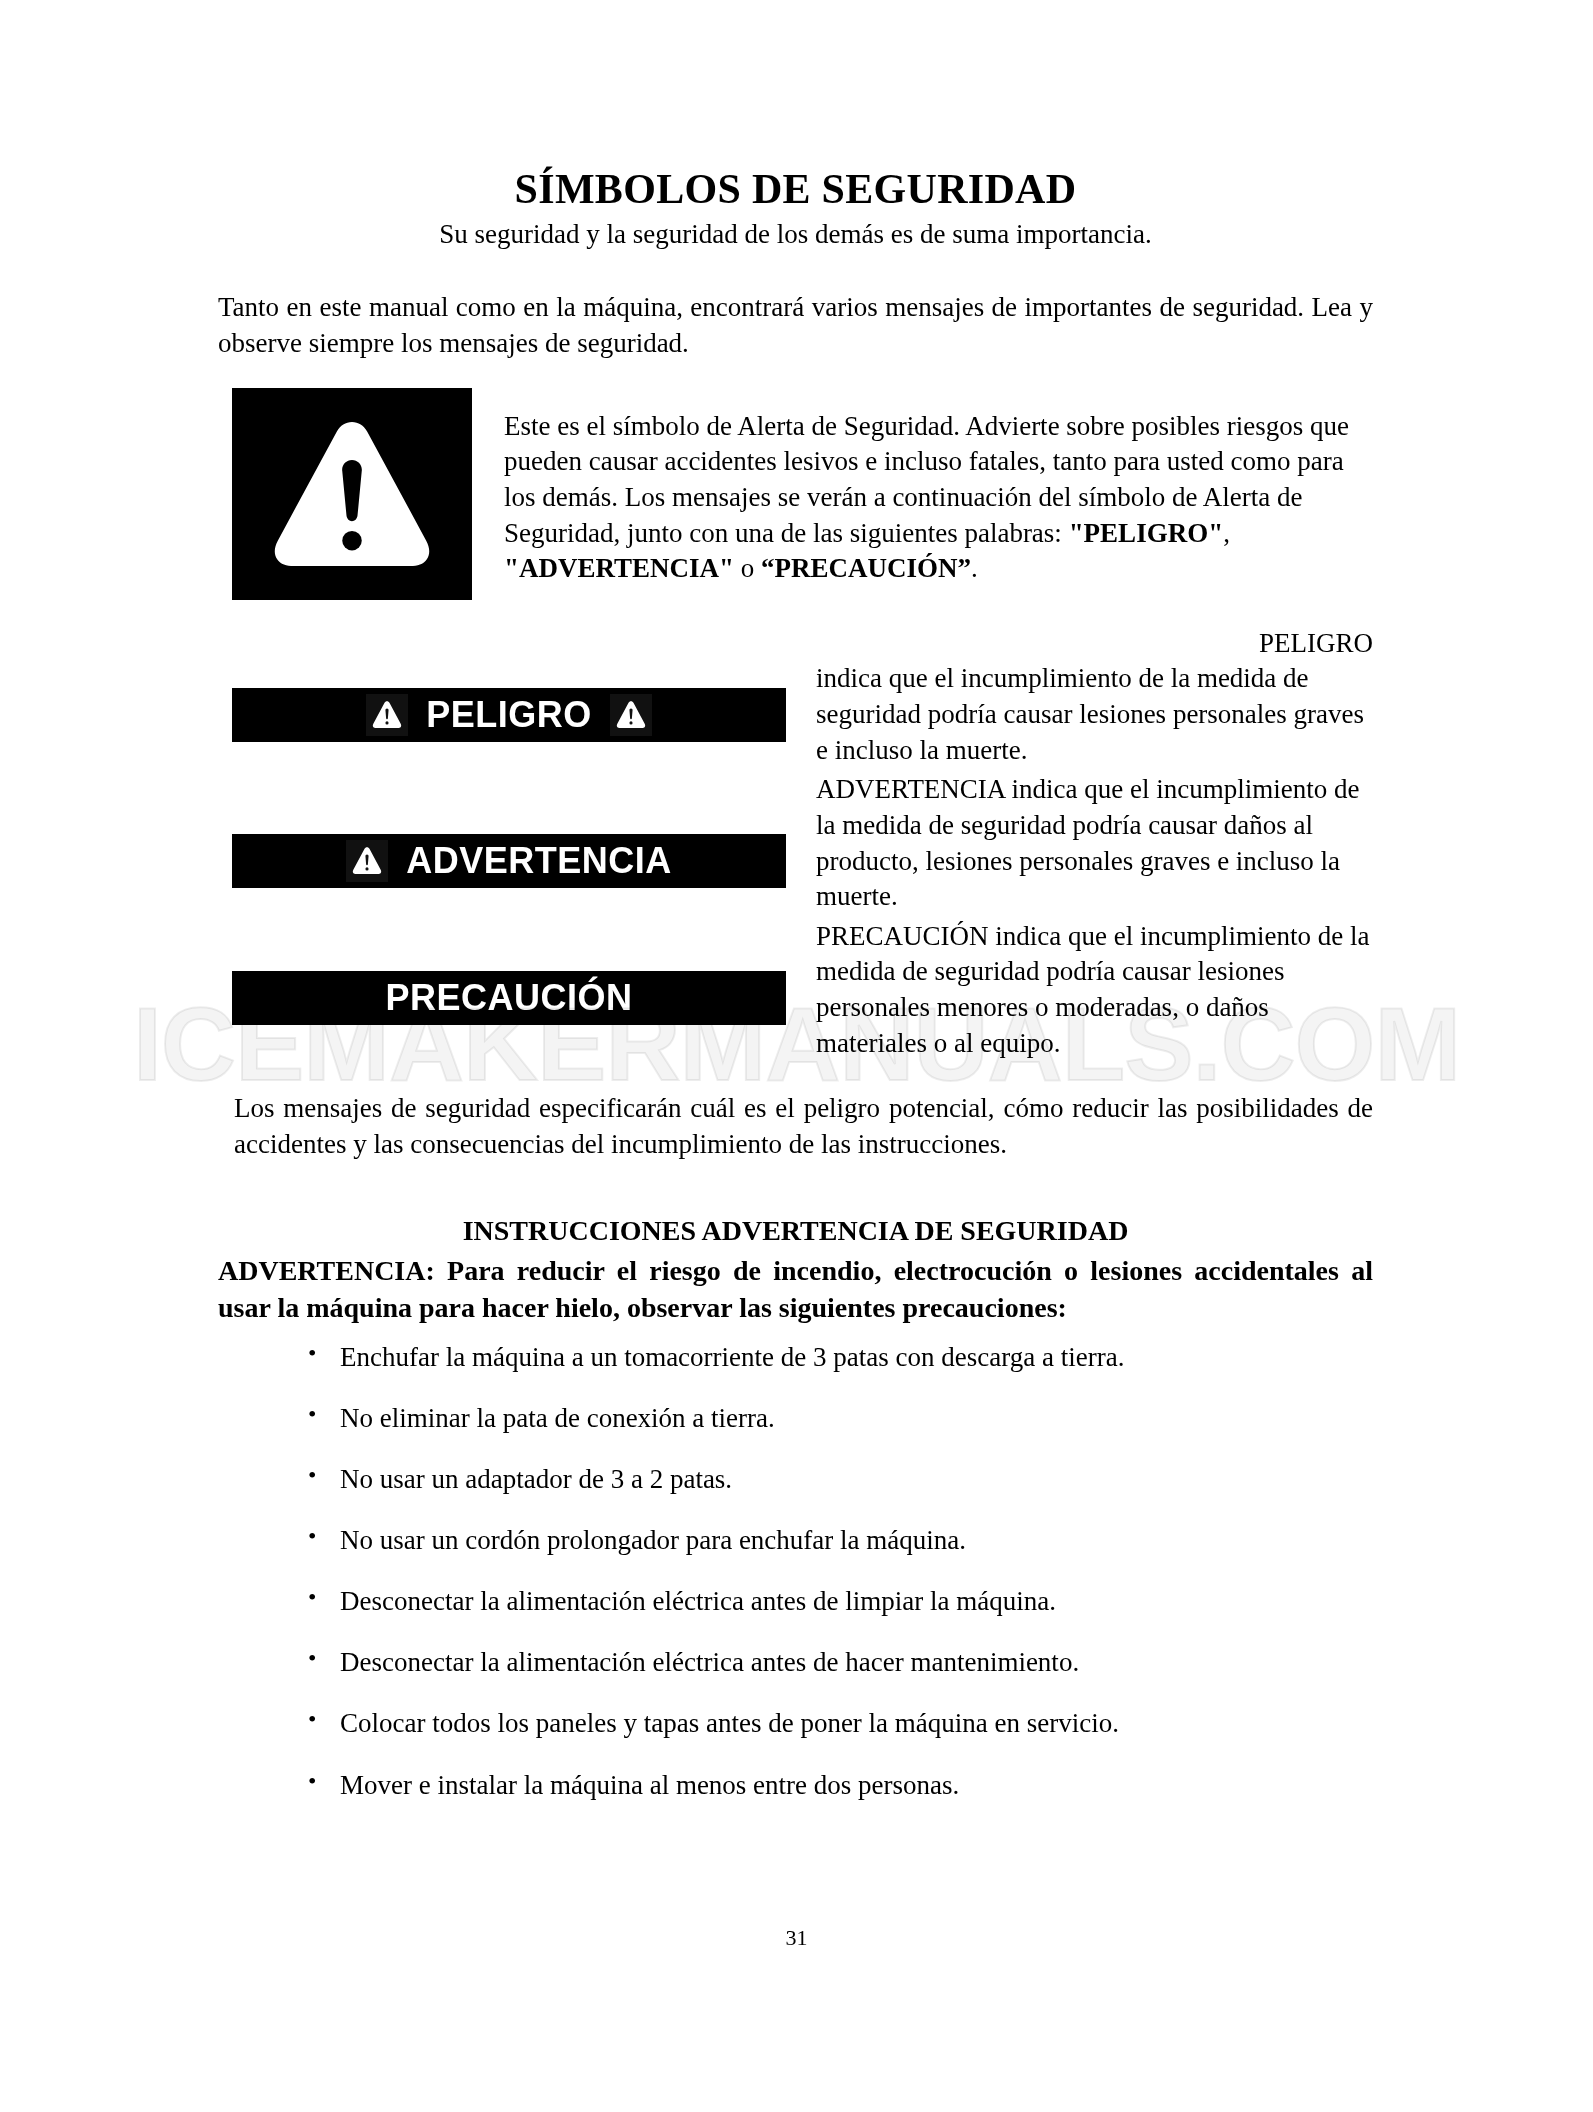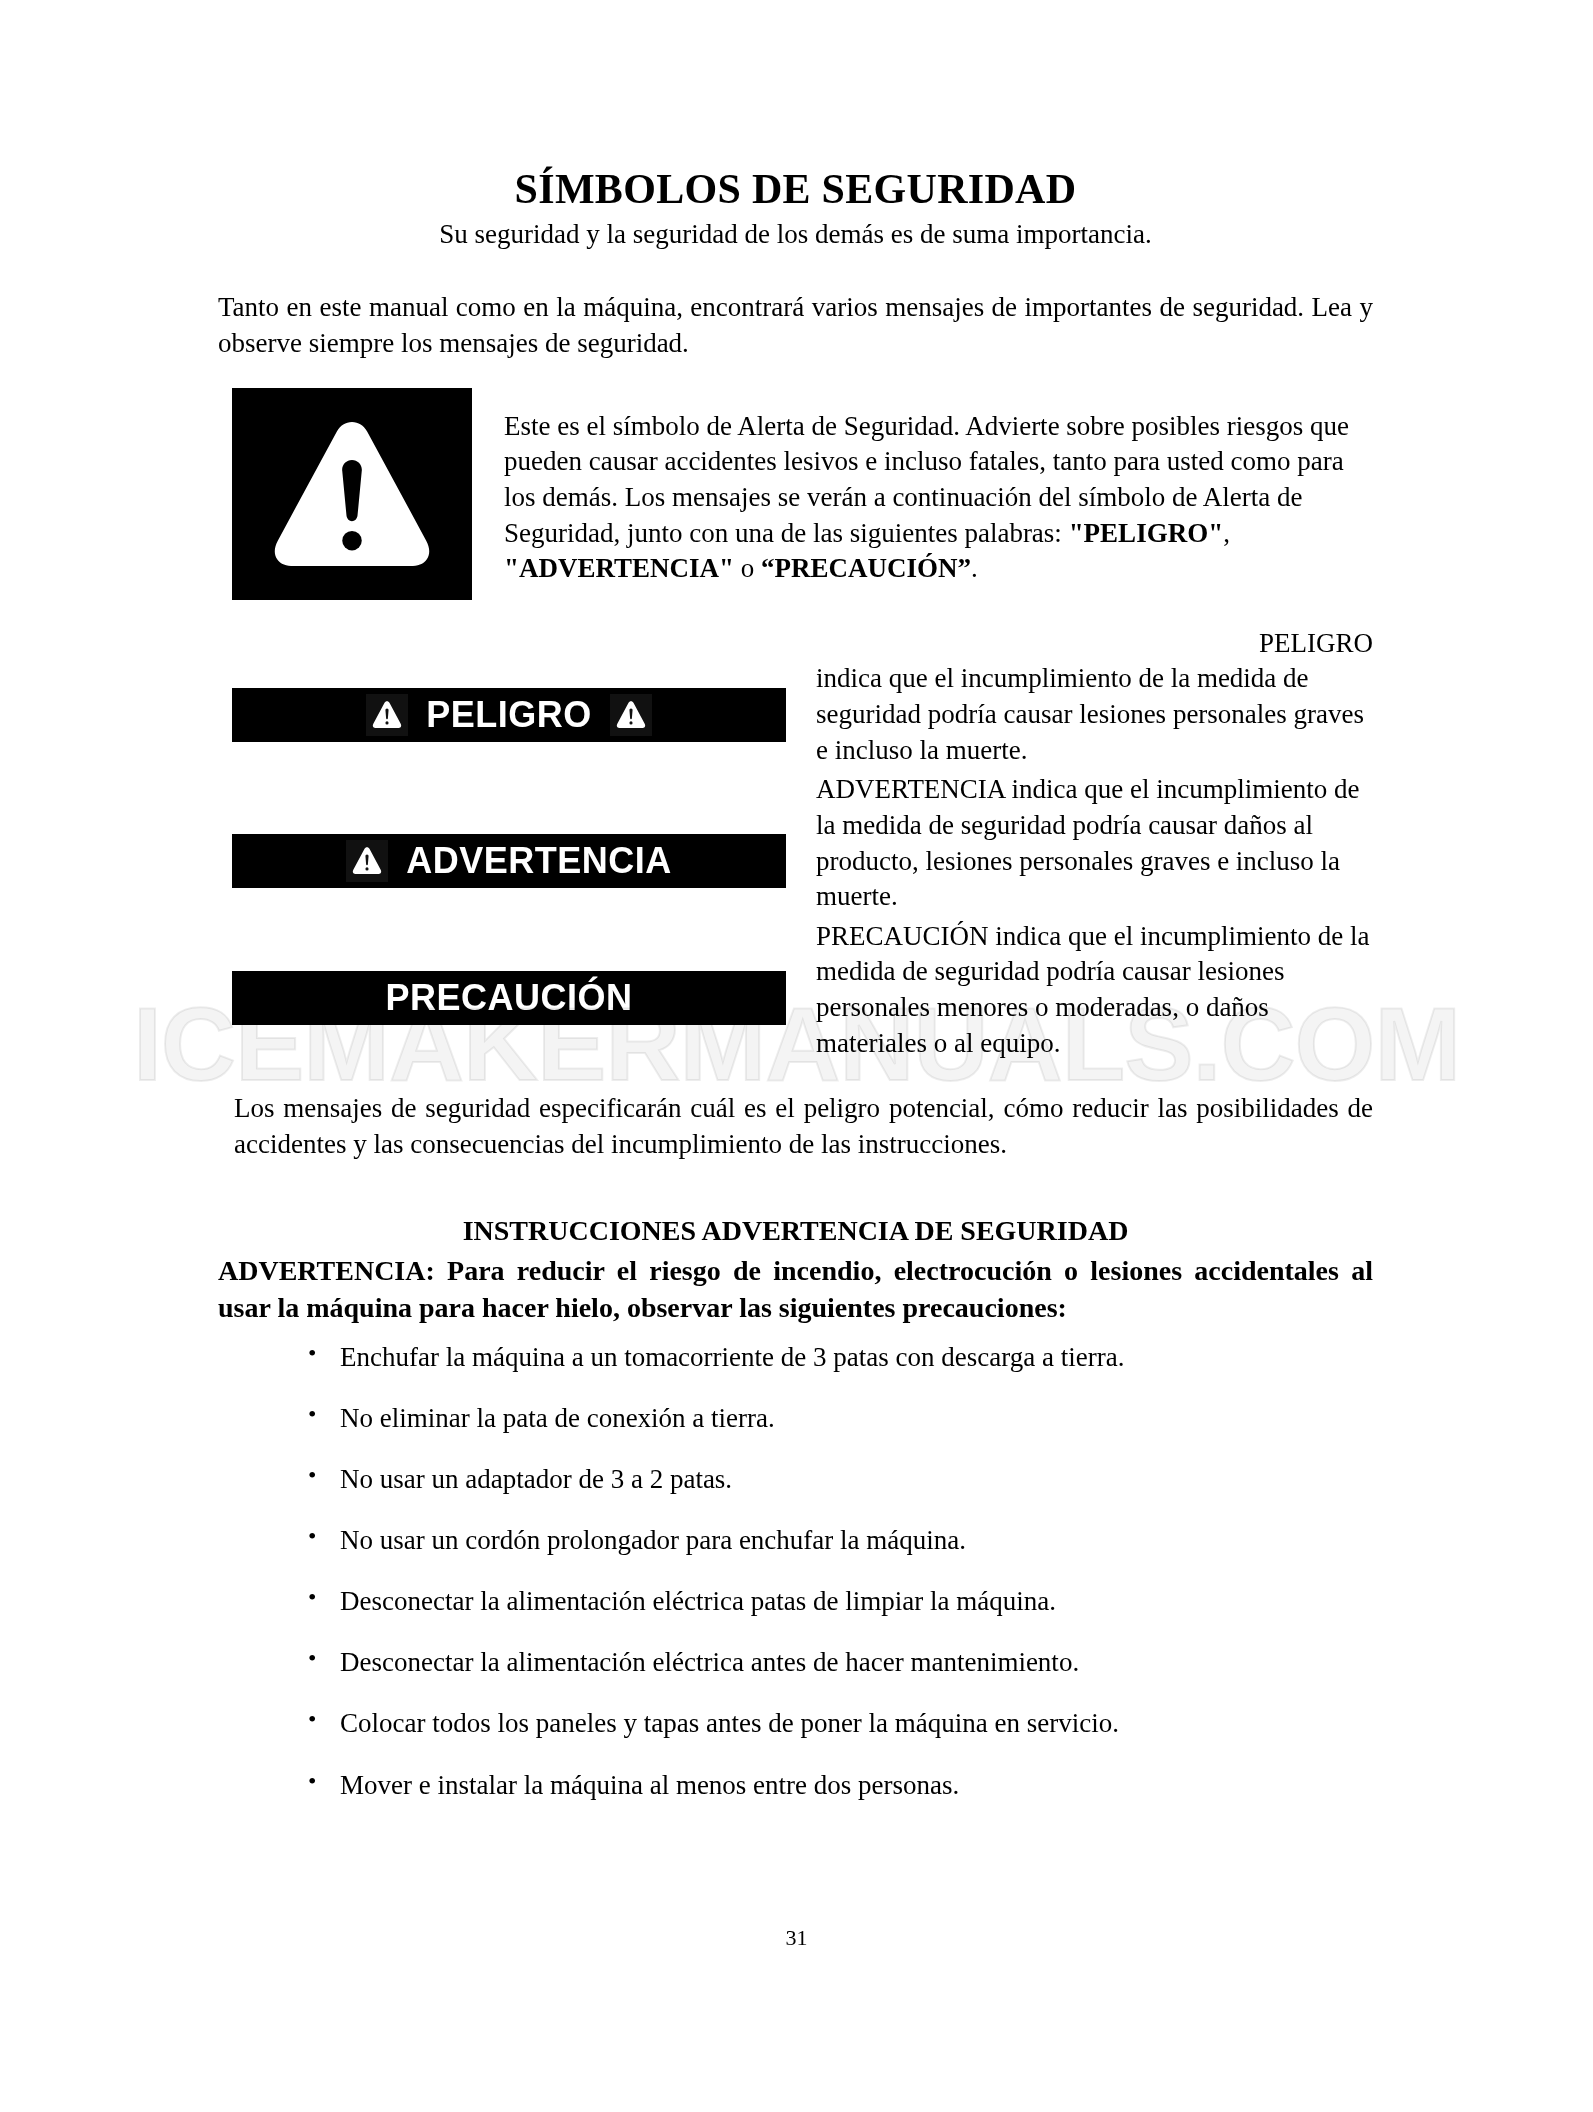--- a/index.html
+++ b/index.html
@@ -275,21 +275,21 @@
     <p class="closing">Los mensajes de seguridad especificarán cuál es el peligro potencial, cómo reducir las posibilidades de accidentes y las consecuencias del incumplimiento de las instrucciones.</p>
 
     <h2 class="instr-title">INSTRUCCIONES ADVERTENCIA DE SEGURIDAD</h2>
     <p class="instr-warning">ADVERTENCIA: Para reducir el riesgo de incendio, electrocución o lesiones accidentales al usar la máquina para hacer hielo, observar las siguientes precauciones:</p>
 
     <ul class="precautions">
       <li>Enchufar la máquina a un tomacorriente de 3 patas con descarga a tierra.</li>
       <li>No eliminar la pata de conexión a tierra.</li>
       <li>No usar un adaptador de 3 a 2 patas.</li>
       <li>No usar un cordón prolongador para enchufar la máquina.</li>
-      <li>Desconectar la alimentación eléctrica patas de limpiar la máquina.</li>
+      <li>Desconectar la alimentación eléctrica antes de limpiar la máquina.</li>
       <li>Desconectar la alimentación eléctrica antes de hacer mantenimiento.</li>
       <li>Colocar todos los paneles y tapas antes de poner la máquina en servicio.</li>
       <li>Mover e instalar la máquina al menos entre dos personas.</li>
     </ul>
 
   </div>
 
   <div class="page-number">31</div>
 
 </div>

